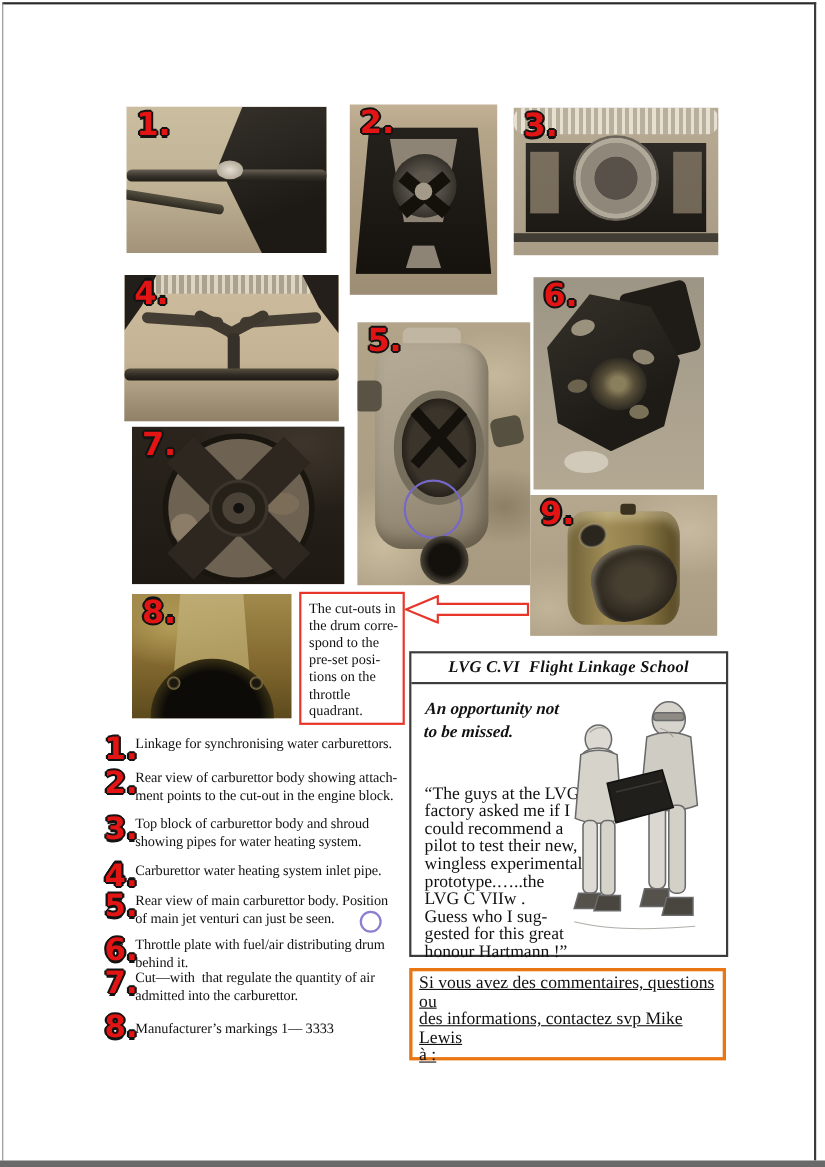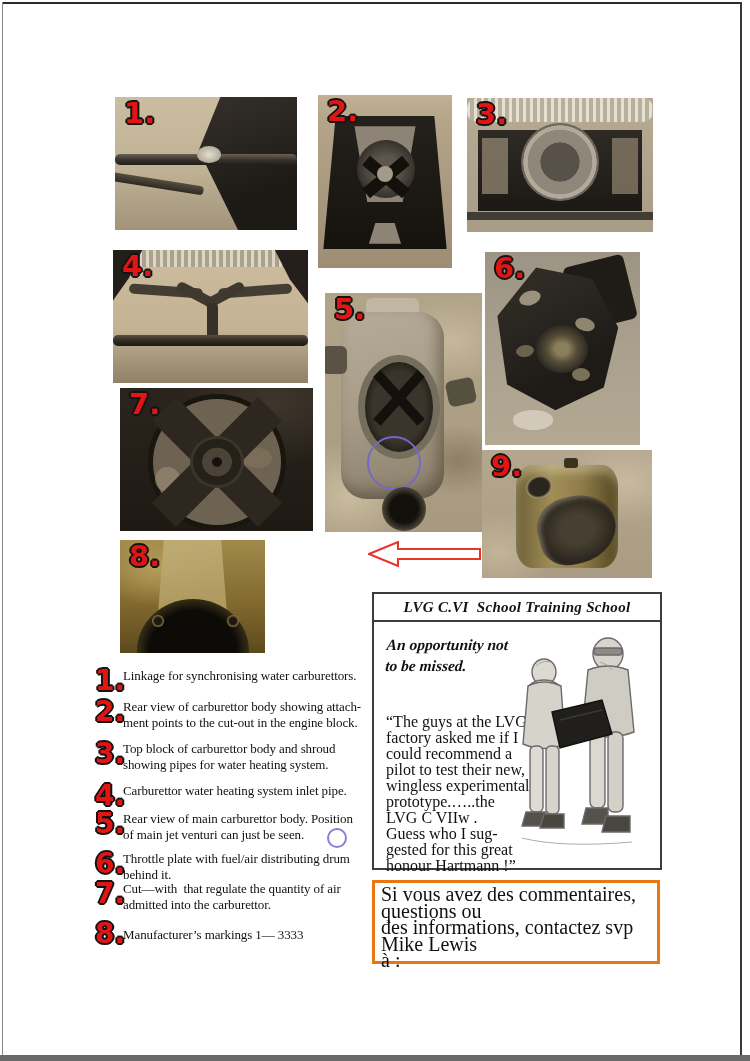--- a/index.html
+++ b/index.html
@@ -161,21 +161,21 @@
             box-sizing:border-box;text-align:center;font-style:italic;font-weight:bold;font-size:15px;
             line-height:26px;letter-spacing:.3px;white-space:pre;}
   .lvg-tag{position:absolute;left:12px;top:40px;width:160px;font-style:italic;font-weight:bold;
            font-size:15.5px;line-height:21px;white-space:pre-line;transform:skewX(-4deg);}
   .lvg-quote{position:absolute;left:12px;top:120px;width:165px;font-size:16px;line-height:16px;white-space:pre-line;}
   .lvg-pic{position:absolute;right:6px;top:34px;width:152px;height:236px;}
 
   
   .contact{position:absolute;left:372px;top:880px;width:288px;height:84px;border:3px solid #e87613;
            box-sizing:border-box;background:#fff;padding:3px 6px;}
-  .contact .txt{font-size:20px;line-height:16.5px;white-space:pre-line;}
+  .contact .txt{font-size:16px;line-height:16.5px;white-space:pre-line;text-decoration:underline;}
   .contact .mail{display:block;margin-top:1px;text-align:center;font-size:17px;color:#dd660f;text-decoration:none;}
 </style>
 </head>
 <body>
 
 <div id="page">
   <div class="frame-top"></div>
   <div class="frame-left"></div>
   <div class="frame-right"></div>
   <div class="frame-bottom"></div>
@@ -266,20 +266,29 @@
   </div>
 
   <div class="photo ph9" style="left:482px;top:450px;width:170px;height:128px;">
     <div class="abs drum"></div>
     <div class="abs nub"></div>
     <div class="abs cut"></div>
     <div class="abs holeS"></div>
     <div class="pnum">9.</div>
   </div>
 
+  <div class="callout">
+    <div class="txt">The cut-outs in
+the drum corre-
+spond to the
+pre-set posi-
+tions on the
+throttle
+quadrant.</div>
+  </div>
 
   <svg class="arrow" viewBox="0 0 114 26">
     <polygon points="1,13 30,1 30,8 112,8 112,18 30,18 30,25" fill="#ffffff" stroke="#e8352a" stroke-width="2" stroke-linejoin="miter"></polygon>
   </svg>
 
   <div class="cap" style="left:95px;top:666px;">
     <div class="capnum">1.</div>
     <div class="captxt">Linkage for synchronising water carburettors.</div>
   </div>
   <div class="cap" style="left:95px;top:697px;">
@@ -312,21 +321,21 @@
 admitted into the carburettor.</div>
   </div>
   <div class="cap" style="left:95px;top:919px;">
     <div class="capnum">8.</div>
     <div class="captxt" style="top:8px;">Manufacturer’s markings 1— 3333</div>
   </div>
 
   <div class="listcircle"></div>
 
   <div class="lvg">
-    <div class="lvg-head">LVG C.VI  School Training School</div>
+    <div class="lvg-head">LVG C.VI  Flight Linkage School</div>
     <div class="lvg-tag">An opportunity not
 to be missed.</div>
     <div class="lvg-quote">“The guys at the LVG
 factory asked me if I
 could recommend a
 pilot to test their new,
 wingless experimental
 prototype.…..the
 LVG C VIIw .
 Guess who I sug-

